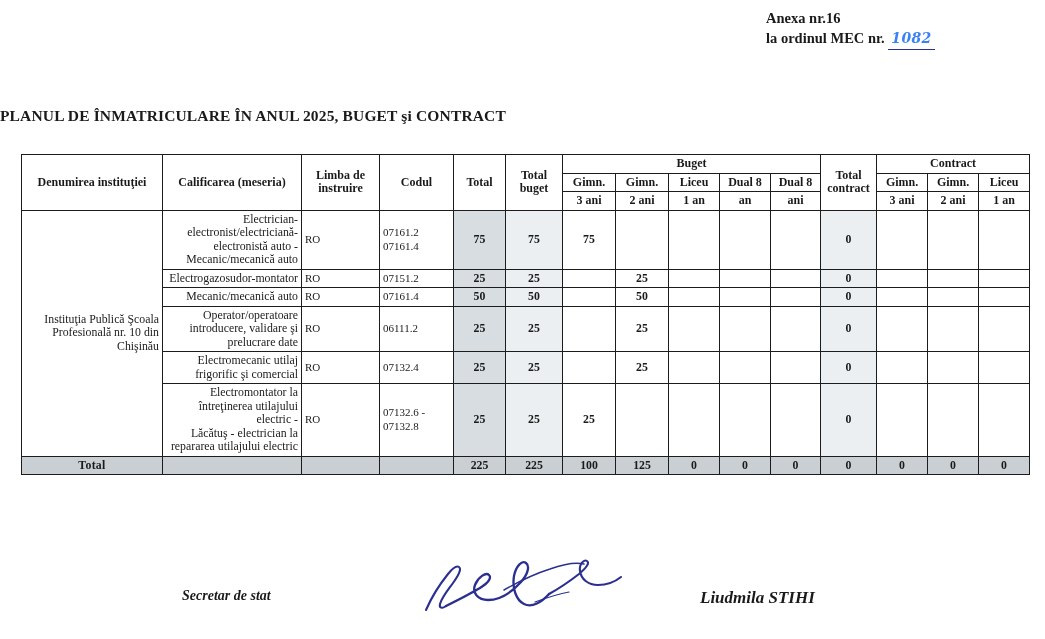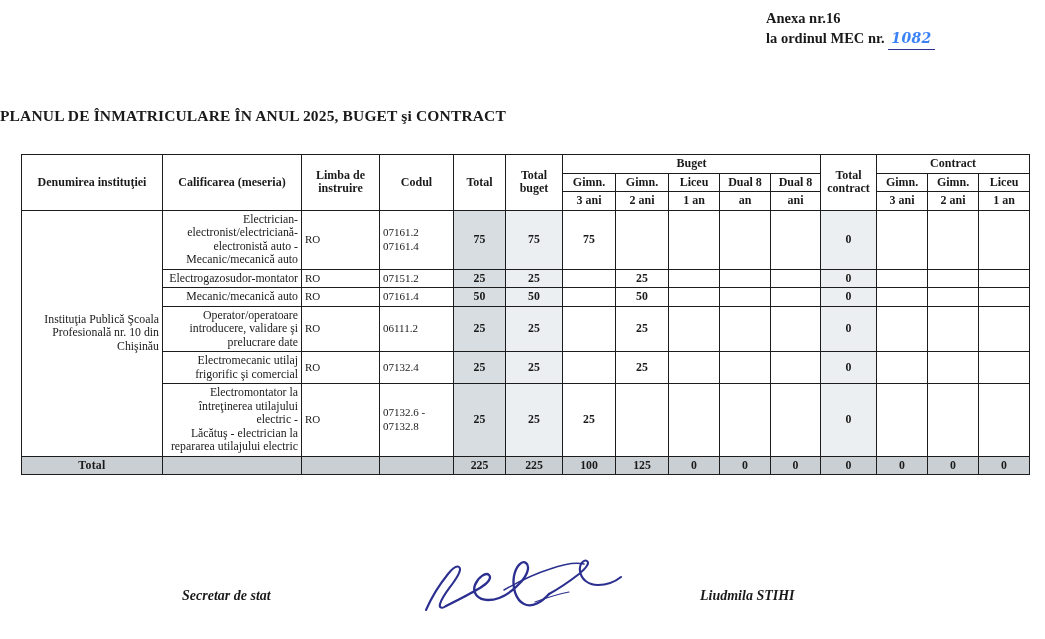--- a/index.html
+++ b/index.html
@@ -126,21 +126,21 @@
     position: absolute;
     left: 182px;
     top: 0;
     font-size: 14px;
     font-weight: bold;
   }
   .sig-name {
     position: absolute;
     left: 700px;
     top: 0;
-    font-size: 14px;
+    font-size: 17px;
     font-weight: bold;
   }
   .signature {
     position: absolute;
     left: 418px;
     top: 552px;
     width: 210px;
     height: 62px;
   }
 </style>

